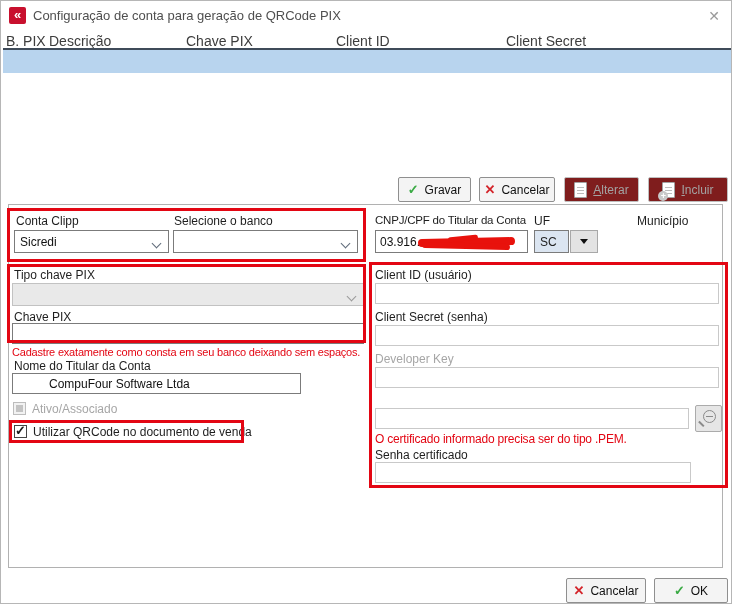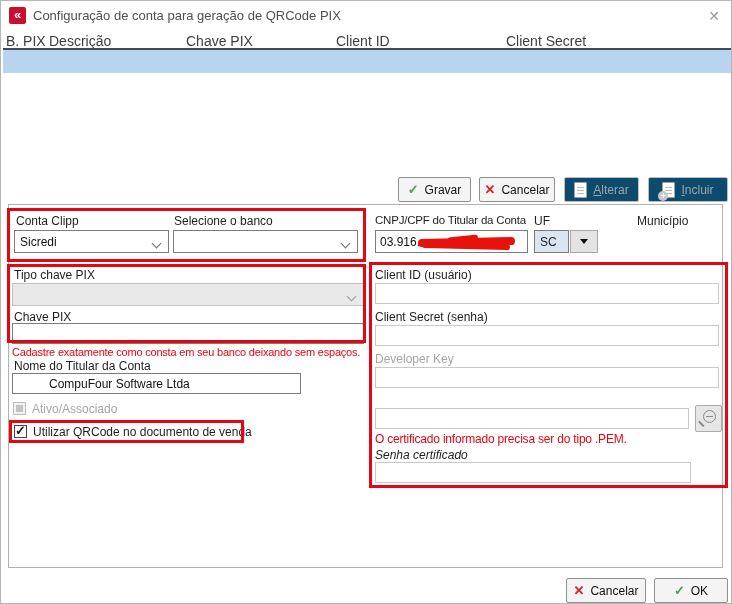--- a/index.html
+++ b/index.html
@@ -16,21 +16,21 @@
               color:#9a9a9a; font-size:14px; cursor:default; }
 
   
   .gh { position:absolute; top:32px; font-size:14px; color:#3d3d3d; white-space:nowrap; }
   .ghline { position:absolute; left:2px; top:47px; width:728px; height:2px; background:#3f4b59; }
   .selrow { position:absolute; left:2px; top:49px; width:728px; height:23px; background:#b8d4ee; }
 
   
   .btn { position:absolute; height:25px; background:#f4f4f4; border:1px solid #8f8f8f; border-radius:2px;
          display:flex; align-items:center; justify-content:center; gap:6px; font-size:12px; color:#111; }
-  .btn.disabled { border-color:#bfbfbf; color:#a3a3a3; background:#0c4a6e; }
+  .btn.disabled { border-color:#bfbfbf; color:#a3a3a3; background:#7f1d1d; }
   .ck { font-weight:bold; font-size:13px; line-height:13px; }
   .ck.green { color:#3aaa44; }
   .ck.red { color:#d32329; }
 
   .doc-icon { position:relative; width:13px; height:16px; border:1px solid #a3a3a3; background:#fff; border-radius:1px; }
   .doc-icon::before { content:""; position:absolute; left:2px; right:2px; top:4px; height:1px; background:#bcbcbc;
                       box-shadow:0 3px 0 #bcbcbc, 0 6px 0 #bcbcbc; }
   .doc-plus::after { content:"+"; position:absolute; left:-5px; bottom:-4px; width:10px; height:10px; background:#c9c9c9;
                      color:#fff; border-radius:50%; font-size:9px; line-height:10px; text-align:center; font-weight:bold; }
   .u { text-decoration:underline; }
@@ -186,21 +186,21 @@
   <input class="inp soft" style="left: 374px; top: 366px; width: 344px;" value="">
 
   <div class="lbl" style="left:374px; top:393px;margin-top:12px;">Carregar certificado</div>
   <input class="inp soft" style="left: 374px; top: 407px; width: 314px;" value="">
   <div class="magbtn">
     <span class="mag"></span>
   </div>
 
   <div class="hint" style="left:374px; top:431px; font-size:12px;">O certificado informado precisa ser do tipo .PEM.</div>
 
-  <div class="lbl" style="left:374px; top:447px;font-style:italic;">Senha certificado</div>
+  <div class="lbl" style="left:374px; top:447px;">Senha certificado</div>
   <input class="inp soft" style="left: 374px; top: 461px; width: 316px;" value="">
 
   <div class="anno" style="left:6px;  top:207px; width:359px; height:54px;"></div>
   <div class="anno" style="left:6px;  top:263px; width:359px; height:79px;"></div>
   <div class="anno" style="left:8px;  top:419px; width:235px; height:23px;"></div>
   <div class="anno" style="left:368px;top:261px; width:359px; height:226px;"></div>
 
   <div class="btn" style="left:565px; top:577px; width:80px;">
     <span class="ck red">✕</span>
     <span>Cancelar</span>

